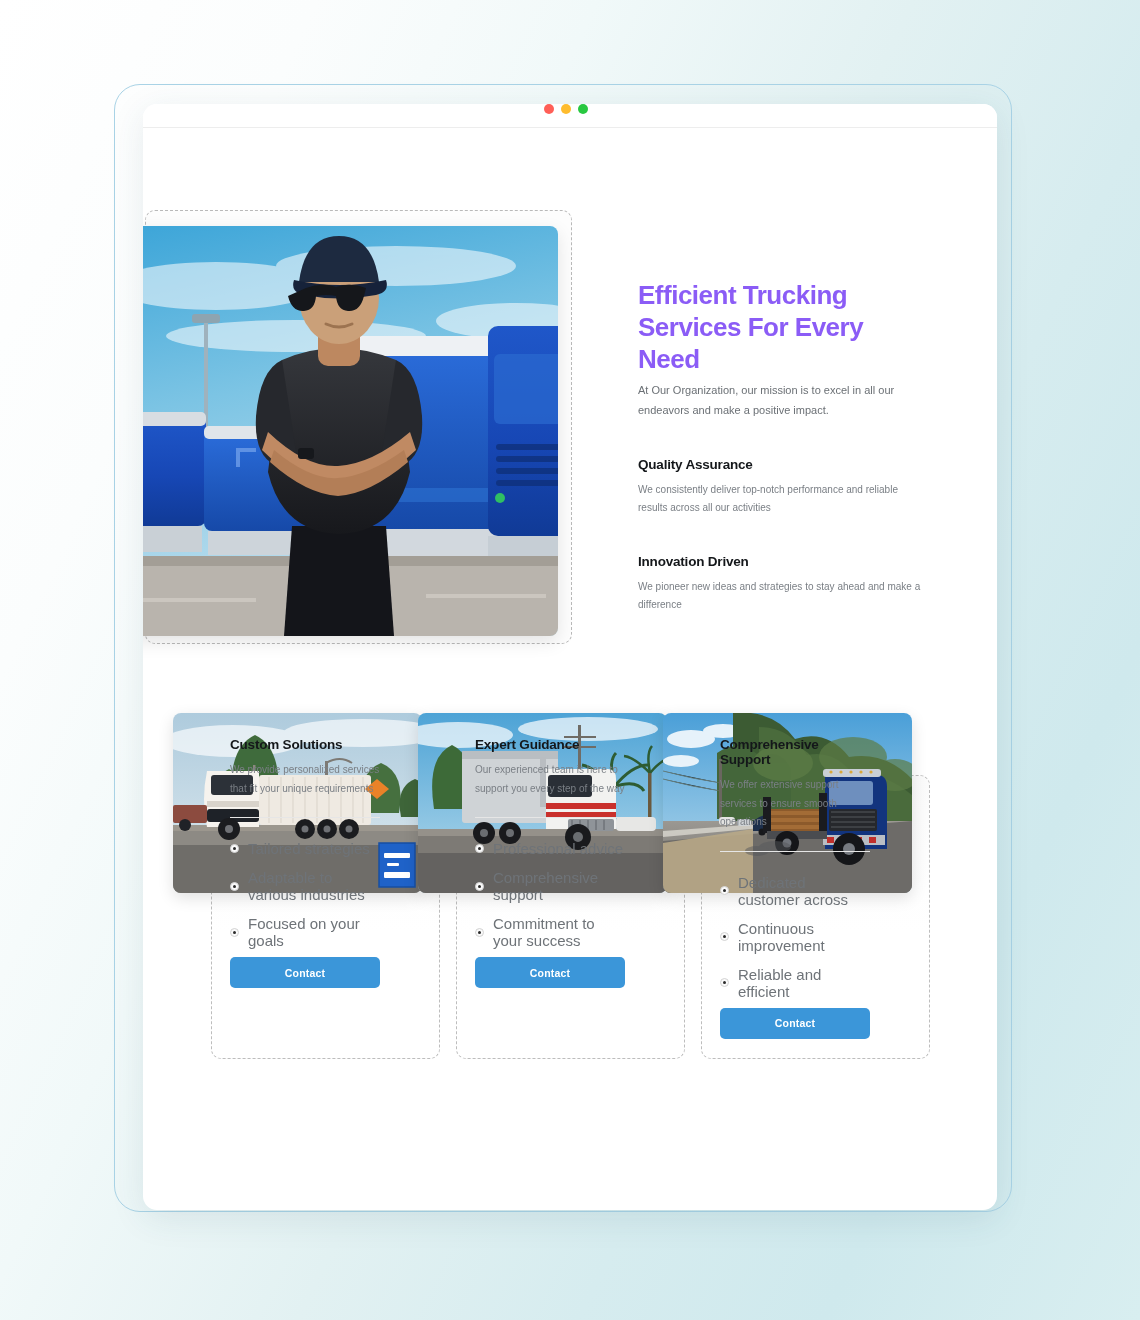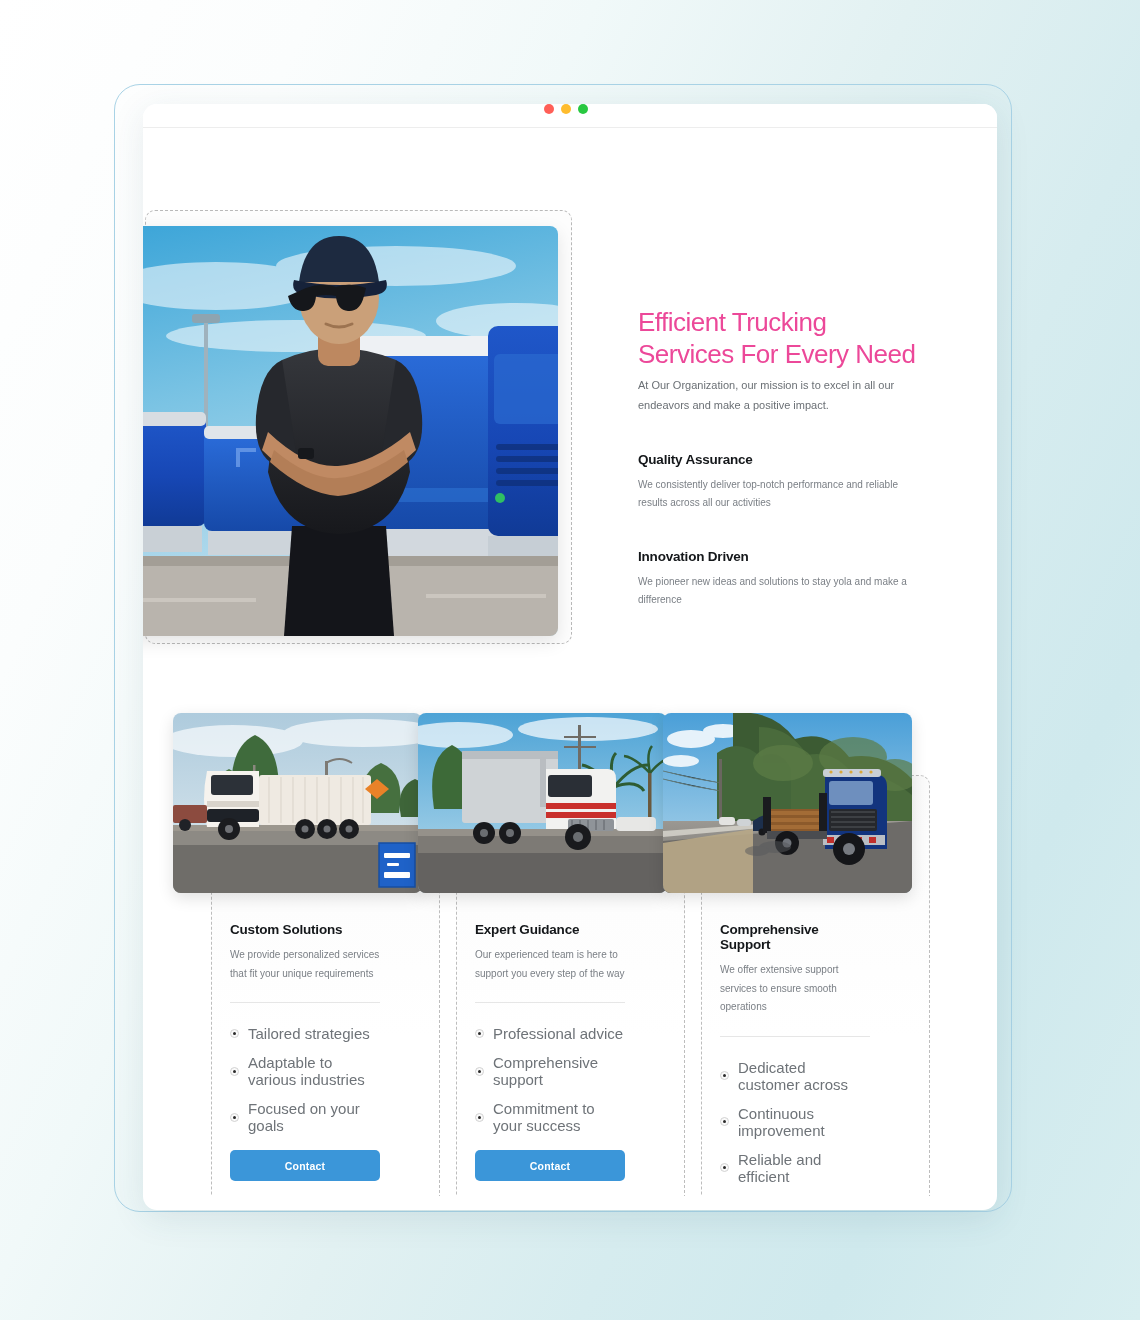--- a/index.html
+++ b/index.html
@@ -134,25 +134,24 @@
   #hero-image svg { display: block; width: 100%; height: 100%; }
 
   #hero-text {
     position: absolute;
     left: 495px;
     top: 152px;
     width: 290px;
   }
   #hero-title {
     font-size: 26px;
-    font-weight: 400;
+    font-weight: 700;
     line-height: 1.23;
-    color: #ec4899;
+    color: #8b5cf6;
     letter-spacing: -0.5px;
-    margin-top: 27px;
   }
   #hero-sub {
     margin-top: 4px;
     font-size: 11px;
     line-height: 1.85;
     color: #6b7075;
   }
   .feature-block { margin-top: 36px; }
   .feature-title {
     font-size: 13.5px;
@@ -173,21 +172,20 @@
     left: 30px;
     top: 585px;
     width: 790px;
     display: flex;
     gap: 16px;
   }
 
   .card {
     position: relative;
     width: 229px;
-    padding-top: 185px;
   }
 
   .card-dashed {
     position: absolute;
     left: 38px;
     top: 62px;
     width: 229px;
     bottom: 0;
     border: 1px dashed #bdbdbd;
     border-radius: 10px;
@@ -247,21 +245,21 @@
     display: flex; align-items: center; justify-content: center;
   }
   .bullet i {
     width: 3px; height: 3px; border-radius: 50%;
     background: #2b2b2b; display: block;
   }
 
   .contact-btn {
     display: block;
     width: 100%;
-    margin-top: 10px;
+    margin-top: 2px;
     height: 31px;
     border: none;
     border-radius: 5px;
     background: #3b96d9;
     color: #ffffff;
     font-family: "Liberation Sans", sans-serif;
     font-size: 10.5px;
     font-weight: 700;
     letter-spacing: .2px;
     cursor: pointer;
@@ -458,21 +456,21 @@
         <h1 id="hero-title">Efficient Trucking Services For Every Need</h1>
         <p id="hero-sub">At Our Organization, our mission is to excel in all our endeavors and make a positive impact.</p>
 
         <div class="feature-block">
           <h3 class="feature-title">Quality Assurance</h3>
           <p class="feature-desc">We consistently deliver top-notch performance and reliable results across all our activities</p>
         </div>
 
         <div class="feature-block">
           <h3 class="feature-title">Innovation Driven</h3>
-          <p class="feature-desc">We pioneer new ideas and solutions to stay yola and make a difference</p>
+          <p class="feature-desc">We pioneer new ideas and strategies to stay ahead and make a difference</p>
         </div>
       </div>
     </section>
 
     <section id="cards-row">
 
       <article class="card">
         <div class="card-dashed"></div>
         <div class="card-img">
           <svg viewBox="0 0 249 180" preserveAspectRatio="xMidYMid slice">

